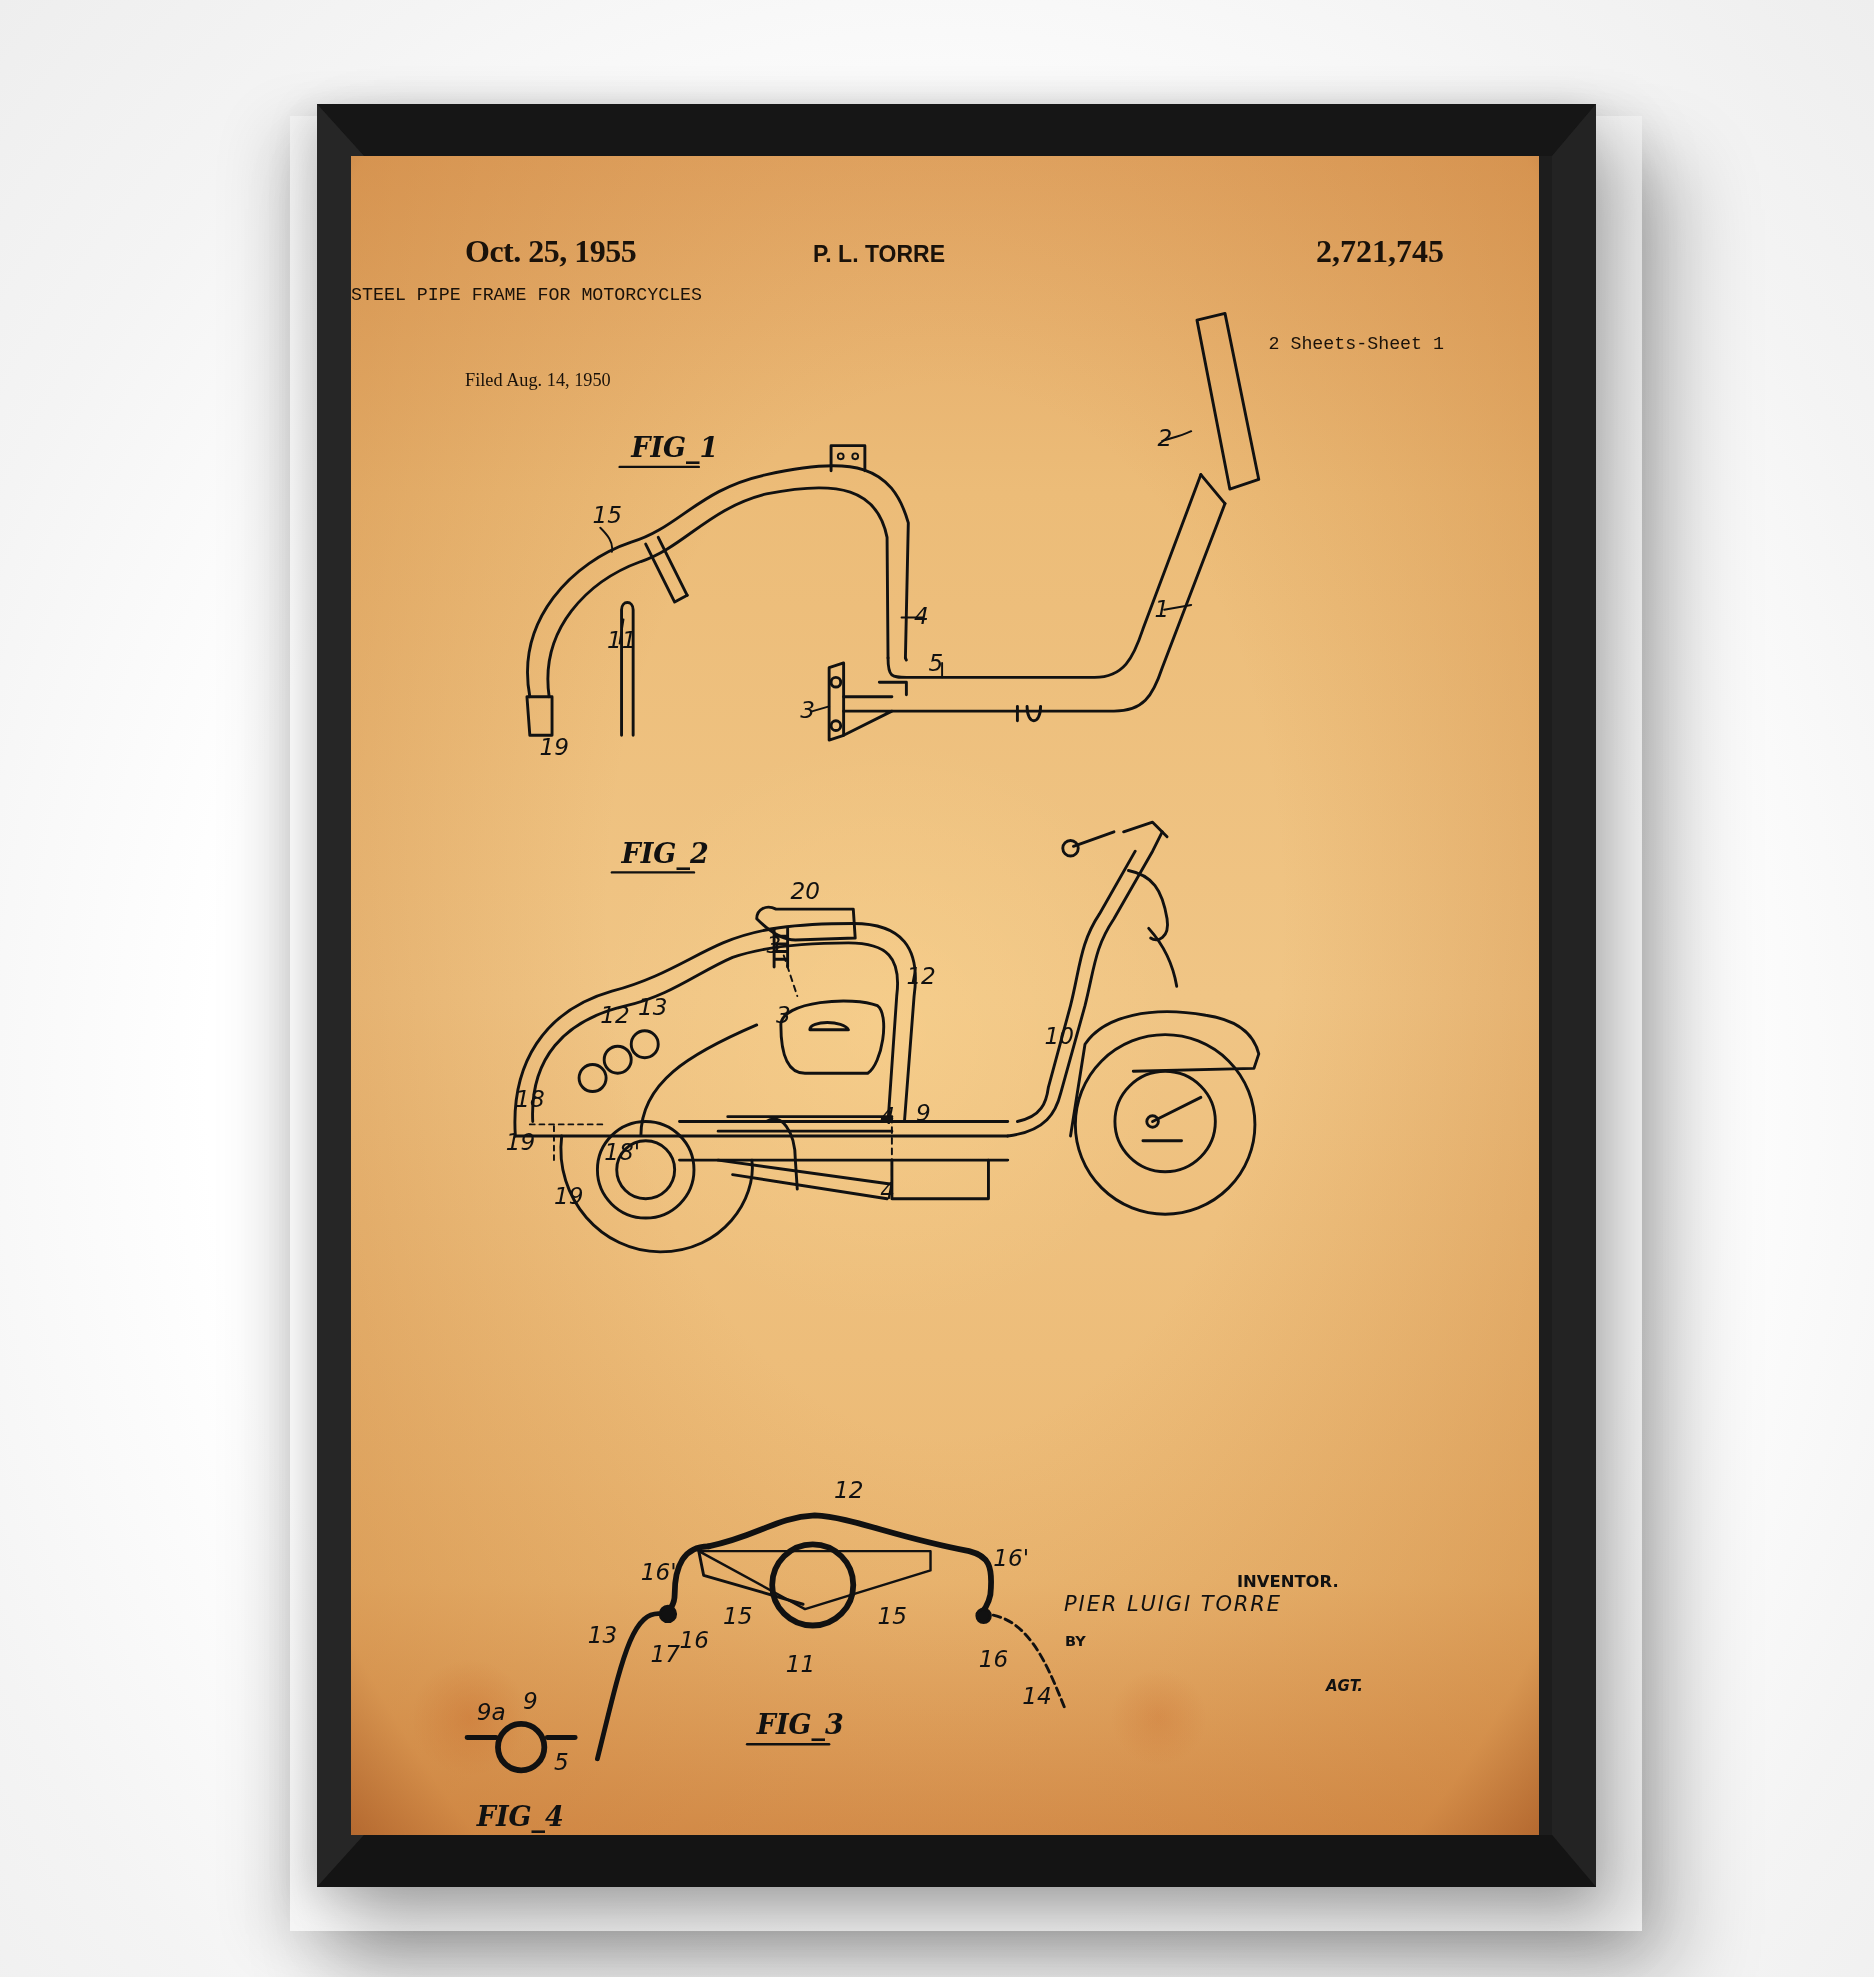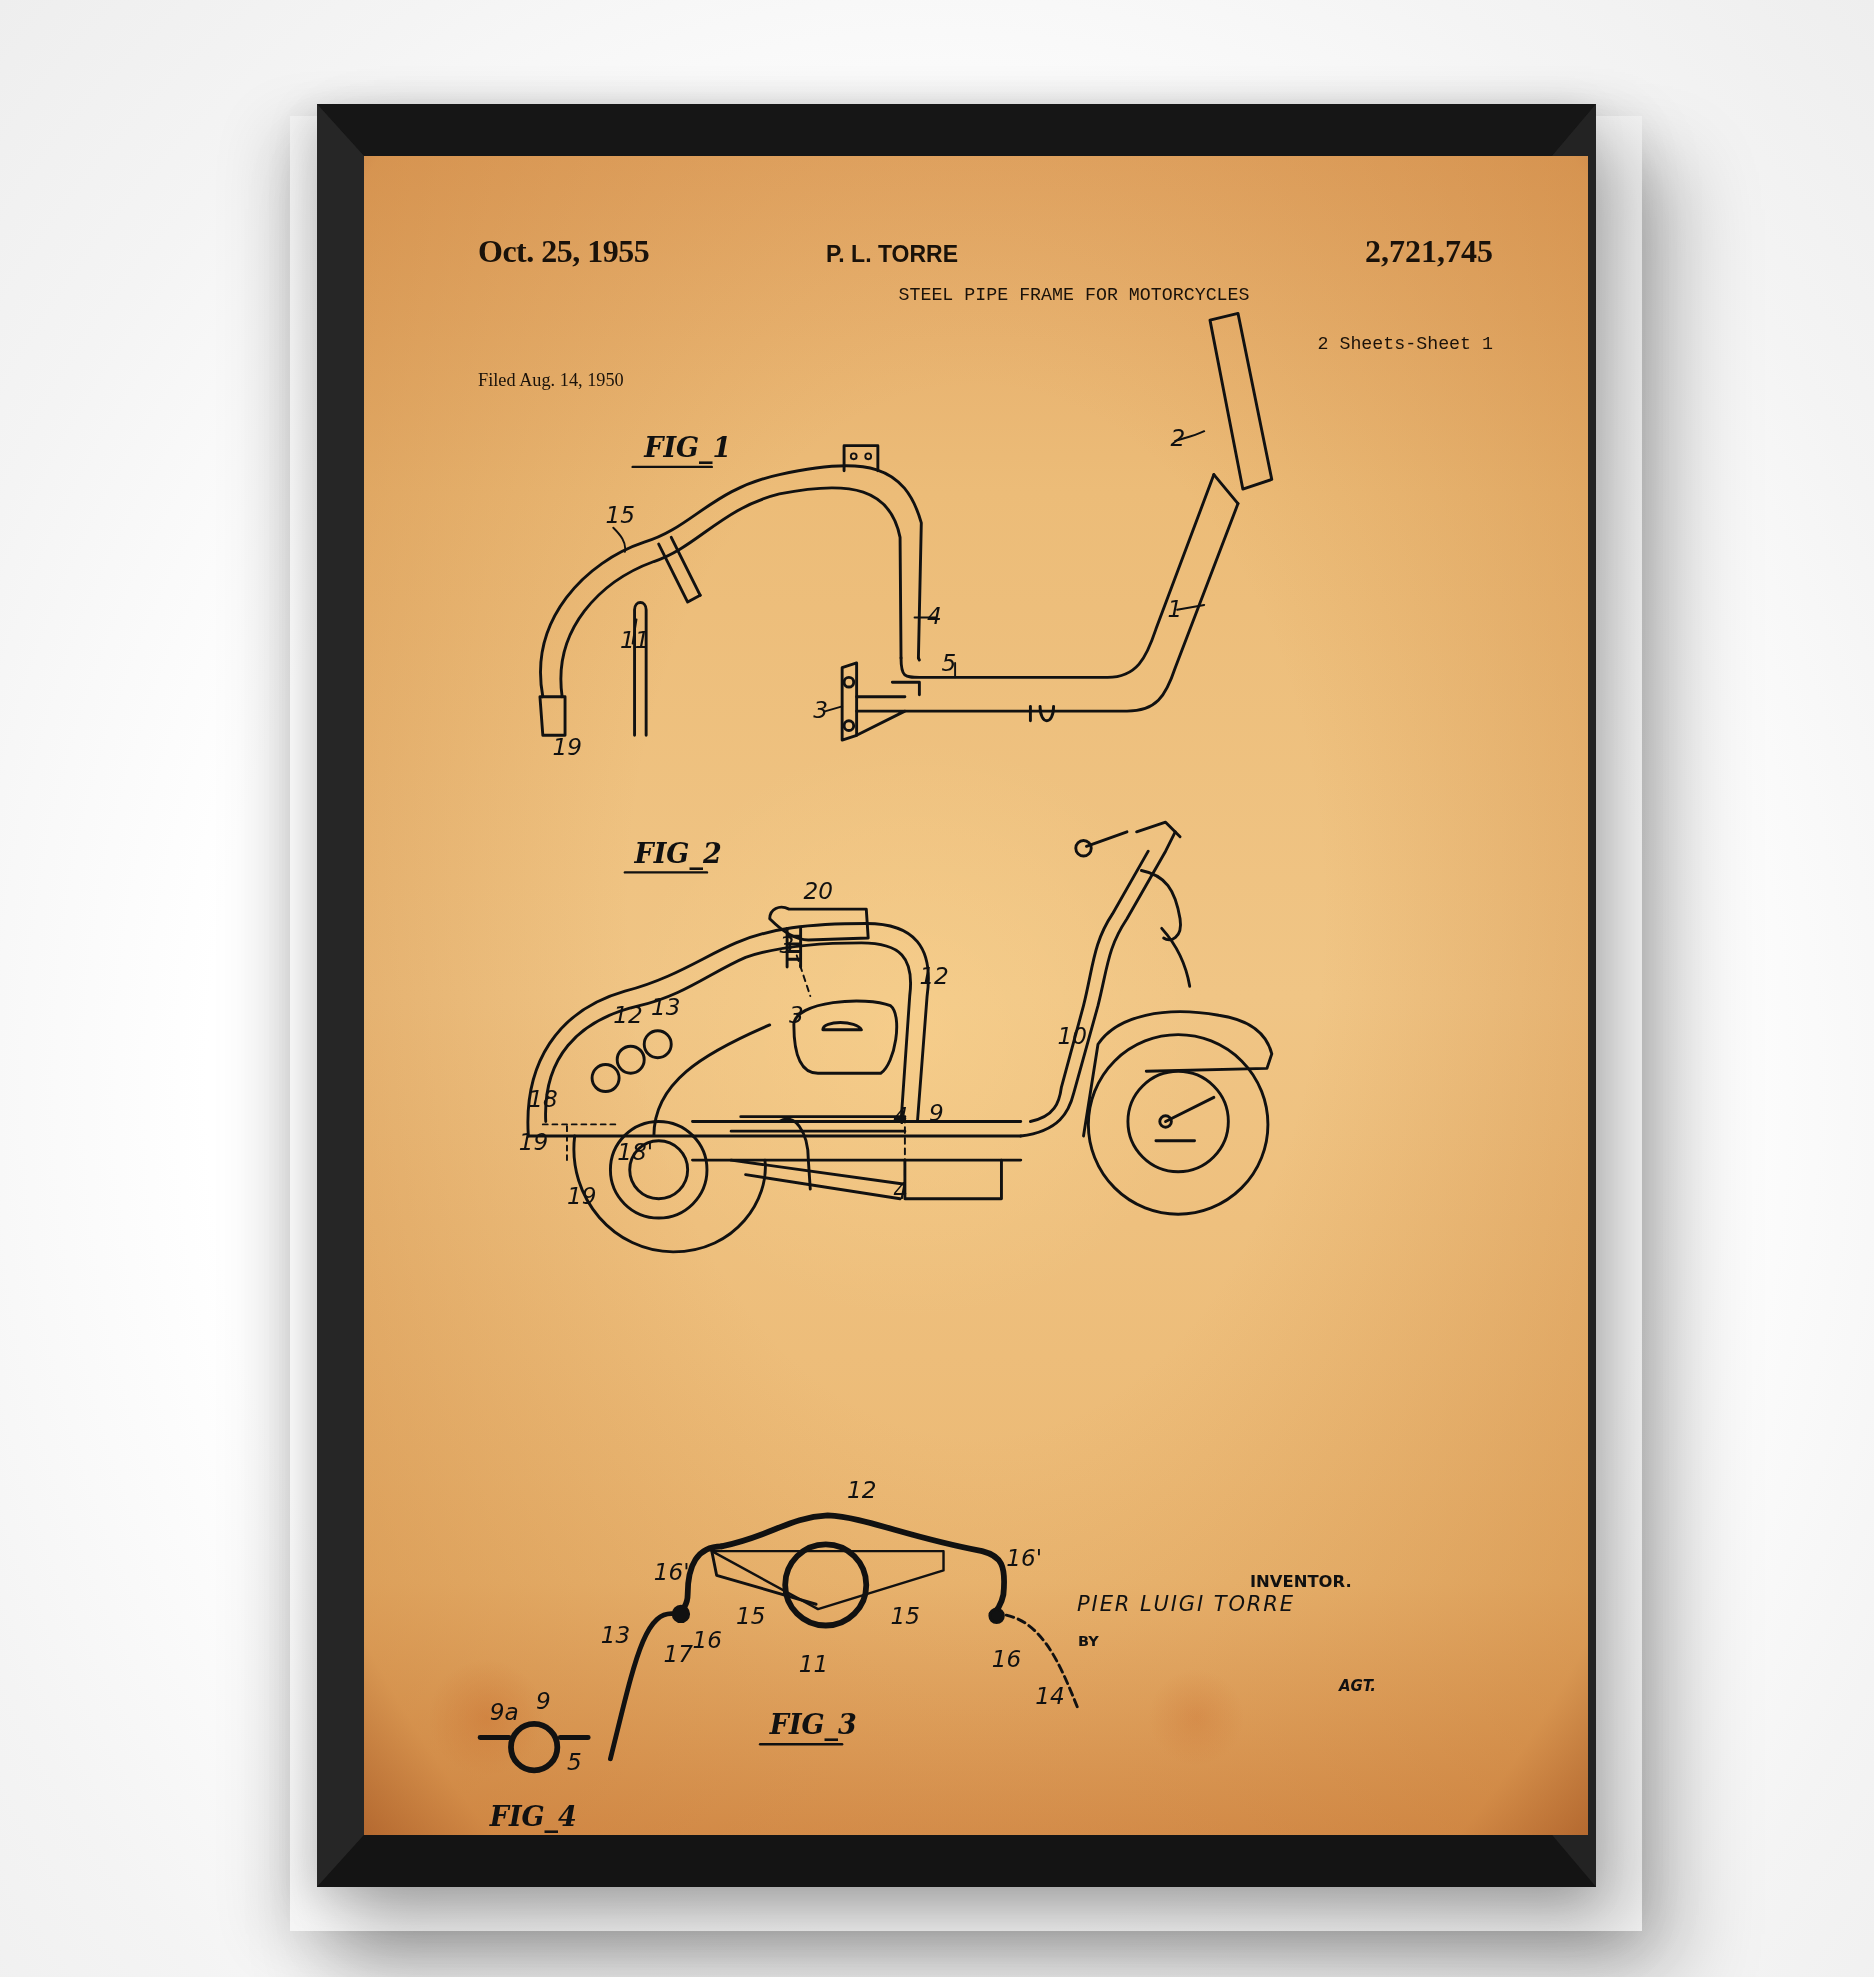--- a/index.html
+++ b/index.html
@@ -21,35 +21,34 @@
   .frame-top { position:absolute; left:0; top:0; width:100%; height:52px;
     background:#161616; clip-path: polygon(0 0, 100% 0, calc(100% - 44px) 100%, 47px 100%); }
   .frame-left { position:absolute; left:0; top:0; width:47px; height:100%;
     background:#262626; clip-path: polygon(0 0, 100% 52px, 100% calc(100% - 52px), 0 100%); }
   .frame-right { position:absolute; right:0; top:0; width:44px; height:100%;
     background:#232323; clip-path: polygon(0 52px, 100% 0, 100% 100%, 0 calc(100% - 52px)); }
   .frame-bottom { position:absolute; left:0; bottom:0; width:100%; height:52px;
     background:#141414; clip-path: polygon(47px 0, calc(100% - 44px) 0, 100% 100%, 0 100%); }
 
   .paper {
-    position: absolute; left: 364px; top: 156px; width: 1188px; height: 1679px;
+    position: absolute; left: 351px; top: 156px; width: 1188px; height: 1679px;
     background:
       radial-gradient(ellipse at 50% 45%, rgba(240,196,120,0) 40%, rgba(190,110,40,0.35) 90%, rgba(150,70,20,0.55) 100%),
       radial-gradient(circle at 10% 93%, rgba(200,100,40,0.35) 0, rgba(200,100,40,0) 58px),
       radial-gradient(circle at 68% 93%, rgba(200,100,40,0.25) 0, rgba(200,100,40,0) 48px),
       radial-gradient(circle at 45% 52%, rgba(255,220,150,0.35) 0, rgba(255,220,150,0) 290px),
       linear-gradient(180deg, #e3a866 0%, #ecbc78 20%, #f0c585 50%, #ebb873 85%, #d99452 100%);
     overflow: hidden;
-    padding-left: 36px;
   }
   .hdr { position: absolute; color: #1a120a; }
   .hdr-date { left: 114px; top: 77px; font-family: "Liberation Serif", serif; font-weight: bold; font-size: 32px; letter-spacing: -0.5px; }
   .hdr-inv { left: 0; width: 1056px; text-align: center; top: 85px; font-family: "Liberation Sans", sans-serif; font-weight: bold; font-size: 23px; }
   .hdr-no { right: 95px; top: 77px; font-family: "Liberation Serif", serif; font-weight: bold; font-size: 32px; }
-  .hdr-title { left: 0; width: 1420px; text-align: center; top: 129px; font-family: "Liberation Mono", monospace; font-size: 18.3px; }
+  .hdr-title { left: 0; width: 1420px; text-align: left; top: 129px; font-family: "Liberation Mono", monospace; font-size: 18.3px; }
   .hdr-filed { left: 114px; top: 178px; font-family: Liberation Serif, serif; font-size: 18.3px; margin-top: 36px; }
   .hdr-sheets { right: 95px; top: 178px; font-family: "Liberation Mono", monospace; font-size: 18.3px; }
 
   .drawing { position: absolute; left: 0; top: 0; }
   .drawing svg { display:block; }
   .lbl { font-family: "DejaVu Sans", sans-serif; font-style: italic; font-size: 24px; fill: #111; }
   .figlbl { font-family: "DejaVu Serif", serif; font-style: italic; font-weight: bold; font-size: 28px; fill: #111; }
 
   .sig { position: absolute; color: #111; text-align: center; }
   .sig-inventor-cap { left: 886px; top: 1416px; font-family: "DejaVu Sans", sans-serif; font-weight: bold; font-size: 16.4px; }

